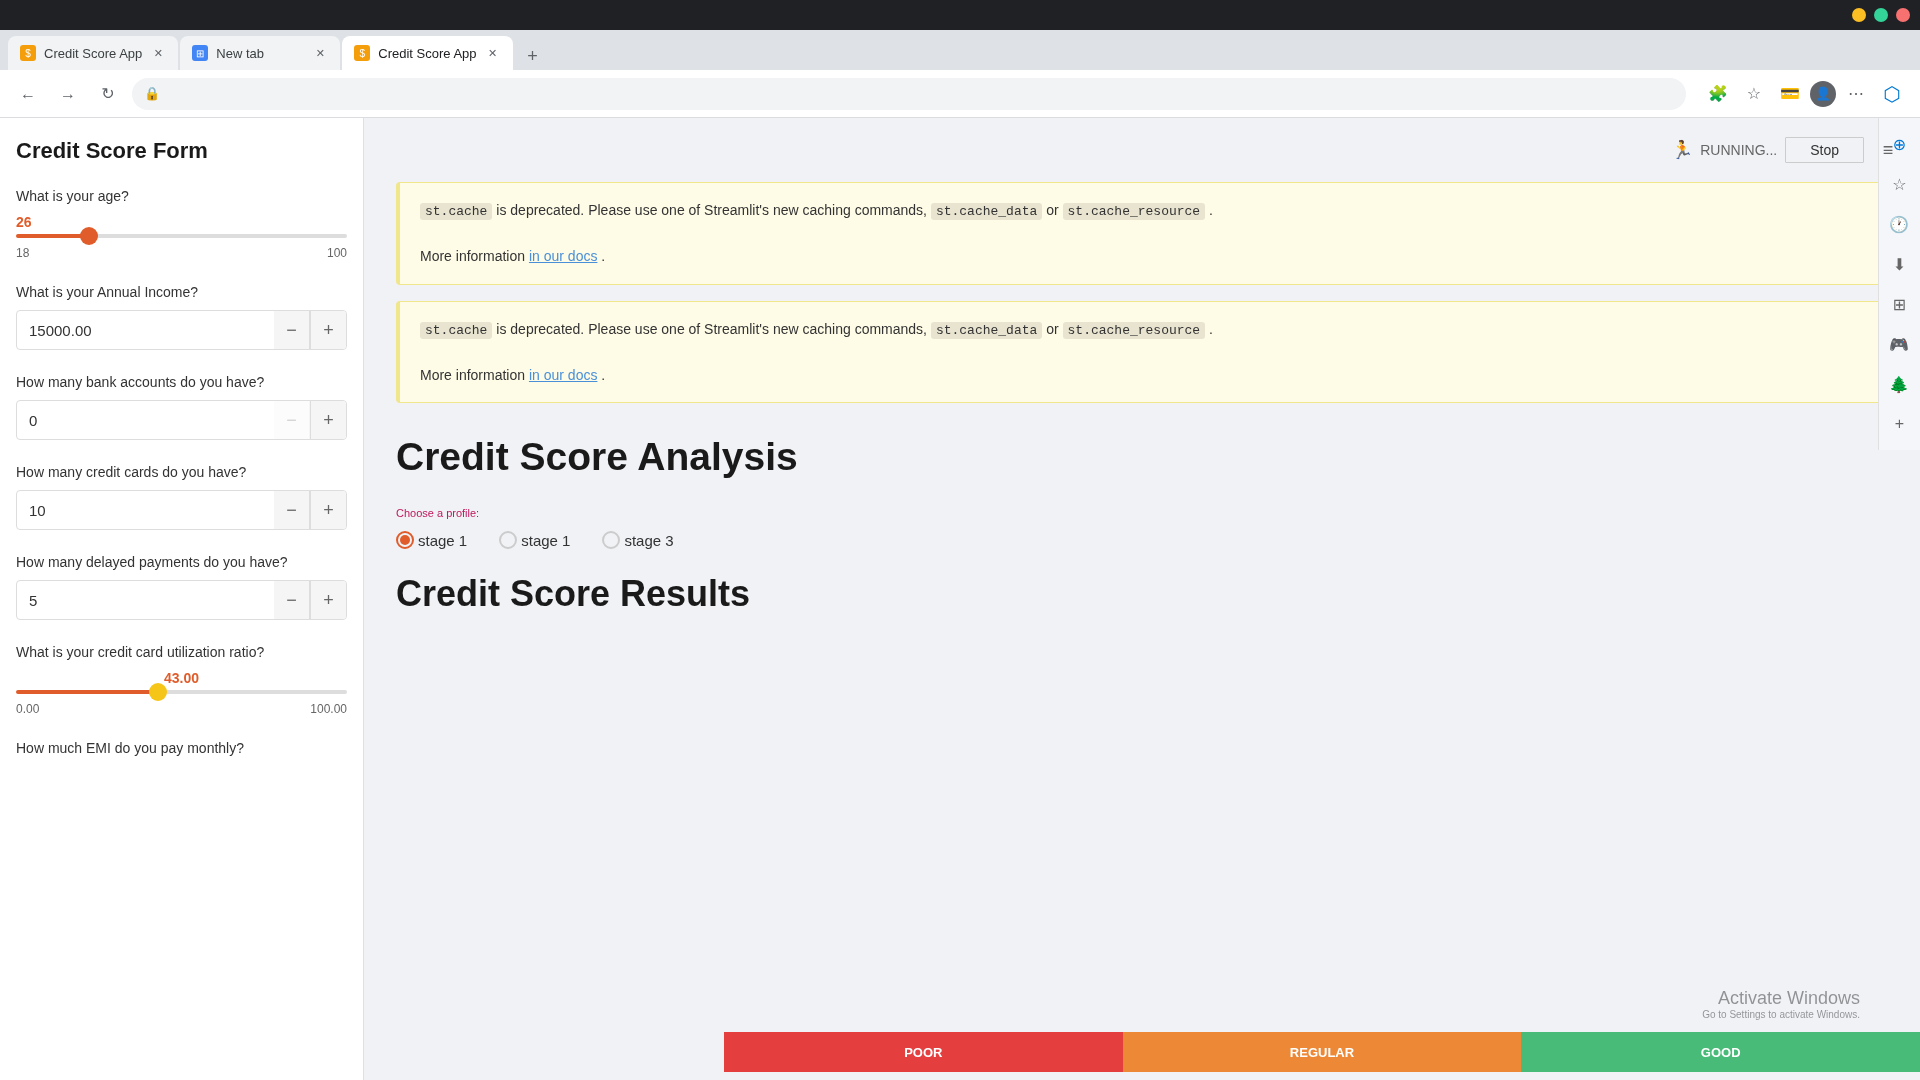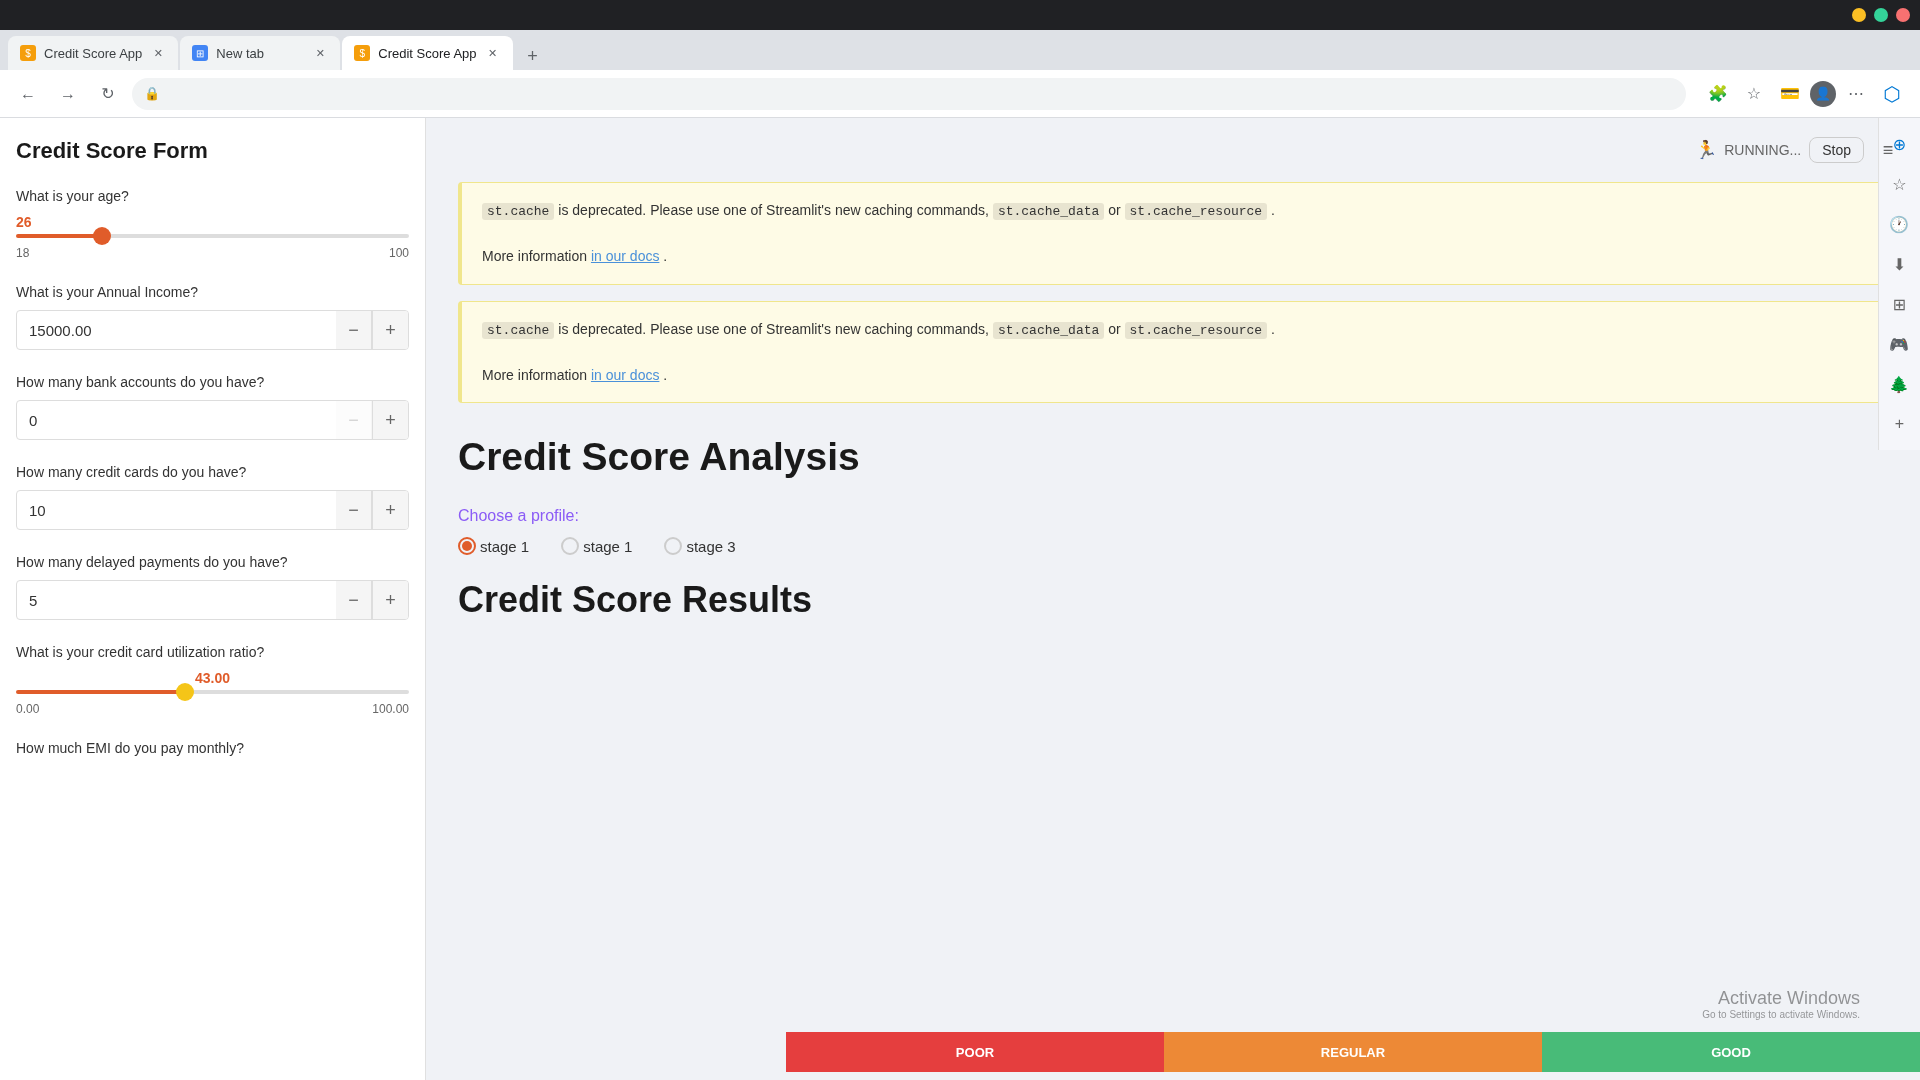--- a/index.html
+++ b/index.html
@@ -104,21 +104,21 @@
 
     
     .main-content {
       display: flex;
       height: calc(1080px - 30px - 40px - 48px);
       overflow: hidden;
     }
 
     
     .sidebar {
-      width: 426px;
+      width: 364px;
       background: #ffffff;
       border-right: 1px solid #e0e0e0;
       overflow-y: auto;
       padding: 20px 16px;
       flex-shrink: 0;
     }
     .sidebar-title {
       font-size: 22px;
       font-weight: 700;
       color: #1a1a1a;
@@ -220,22 +220,22 @@
       display: flex;
       align-items: center;
       gap: 6px;
       font-size: 14px;
       color: #666;
     }
     .running-icon { font-size: 18px; }
     .stop-btn {
       background: none;
       border: 1px solid #ccc;
-      border-radius: 8px;
-      padding: 4px 12px;
+      border-radius: 1px;
+      padding: 4px 24px;
       cursor: pointer;
       font-size: 14px;
       color: #333;
     }
     .menu-btn {
       width: 32px; height: 32px; display: flex; align-items: center; justify-content: center;
       cursor: pointer; font-size: 18px; color: #666;
     }
 
     .content-area {
@@ -271,22 +271,22 @@
       margin-bottom: 28px;
     }
     .section-subtitle {
       font-size: 36px;
       font-weight: 700;
       color: #1a1a1a;
       margin-bottom: 16px;
     }
 
     .profile-label {
-      font-size: 16px;
-      color: #8b5cf6;
+      font-size: 11px;
+      color: #be185d;
       margin-bottom: 12px;
     }
     .radio-group {
       display: flex;
       gap: 32px;
       align-items: center;
       margin-bottom: 24px;
     }
     .radio-option {
       display: flex;

